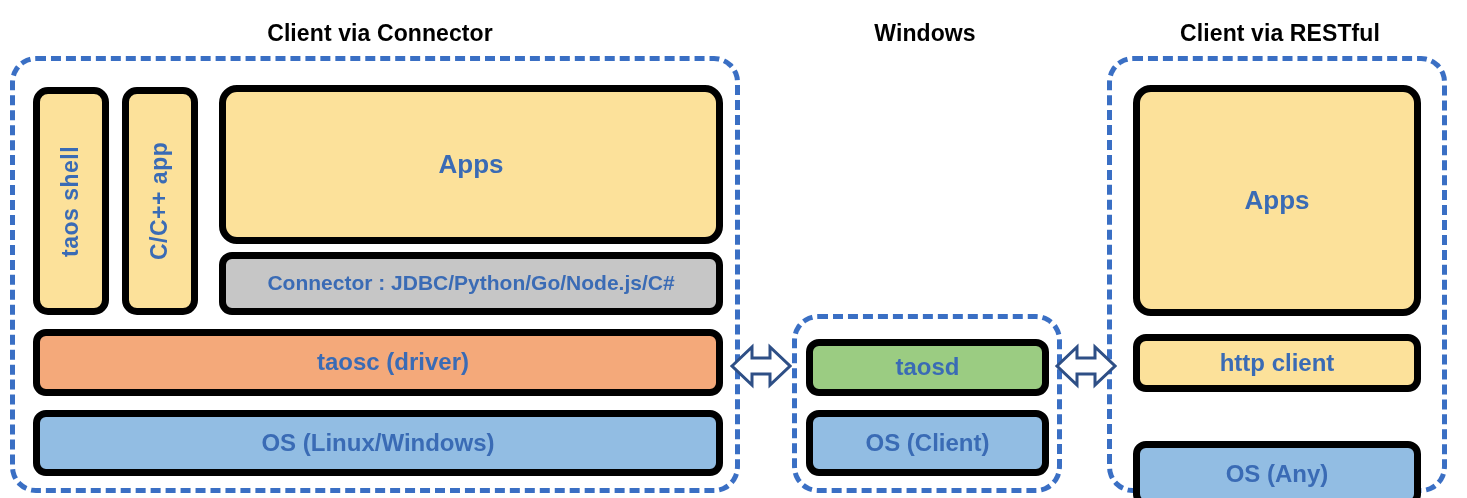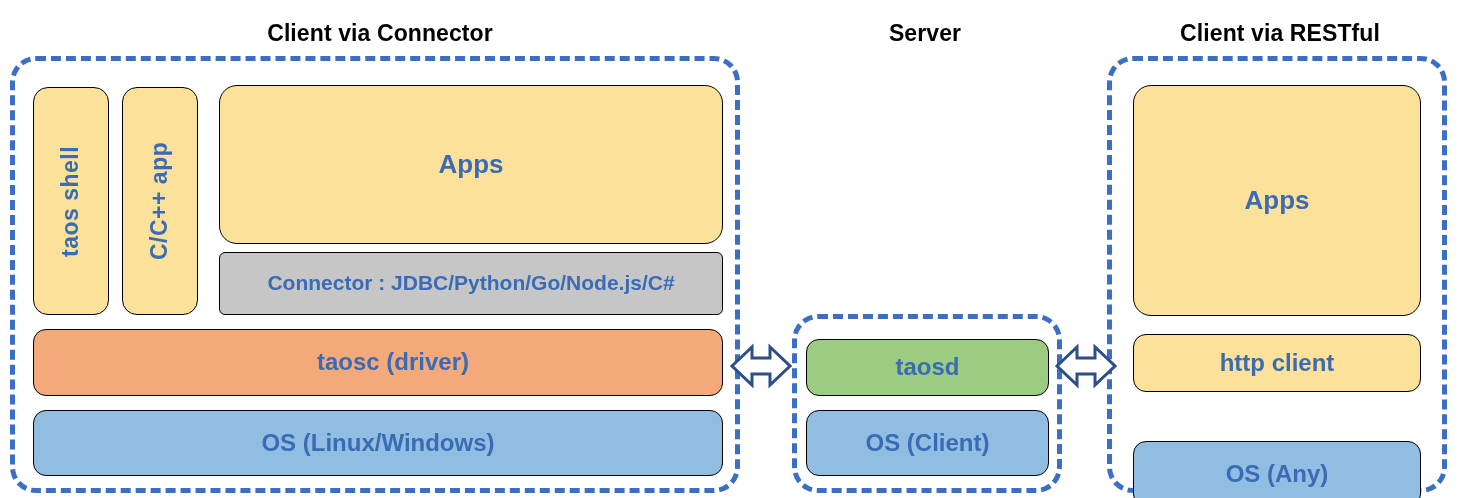--- a/index.html
+++ b/index.html
@@ -46,33 +46,33 @@
     background: transparent;
   }
   #group-client-connector { left: 10px;   top: 44px;  width: 730px; height: 437px; }
   #group-server           { left: 792px;  top: 302px; width: 270px; height: 179px; }
   #group-client-restful   { left: 1107px; top: 44px;  width: 340px; height: 437px; }
 
   
   .block {
     position: absolute;
     box-sizing: border-box;
-    border: 1px solid #000000;
+    border: 7px solid #000000;
     border-radius: 13px;
     display: flex;
     align-items: center;
     justify-content: center;
     color: #3A6BB5;
     font-weight: bold;
     font-size: 22px;
     text-align: center;
     line-height: 1.18;
   }
   .block.yellow { background: #FCE19A; }
-  .block.gray   { background: #C6C6C6; border-radius: 6px; }
+  .block.gray   { background: #C6C6C6; }
   .block.orange { background: #F4A97A; }
   .block.blue   { background: #92BDE3; }
   .block.green  { background: #9BCC82; }
 
   .block.vertical {
     writing-mode: vertical-rl;
     transform: rotate(180deg);
     letter-spacing: 0.5px;
   }
 
@@ -102,21 +102,21 @@
   #arrow-left  { left: 730px;  top: 325px; }
   #arrow-right { left: 1055px; top: 325px; }
   .arrow svg { display: block; width: 100%; height: 100%; }
 </style>
 </head>
 <body>
 
 <div class="stage">
 
   <div class="section-title" id="title-connector">Client via Connector</div>
-  <div class="section-title" id="title-server">Server</div>
+  <div class="section-title" id="title-server">Windows</div>
   <div class="section-title" id="title-restful">Client via RESTful</div>
 
   <div class="dashed-group" id="group-client-connector"></div>
 
   <div class="dashed-group" id="group-server"></div>
 
   <div class="dashed-group" id="group-client-restful"></div>
 
   <div class="block yellow vertical" id="blk-taos-shell">taos shell</div>
 

